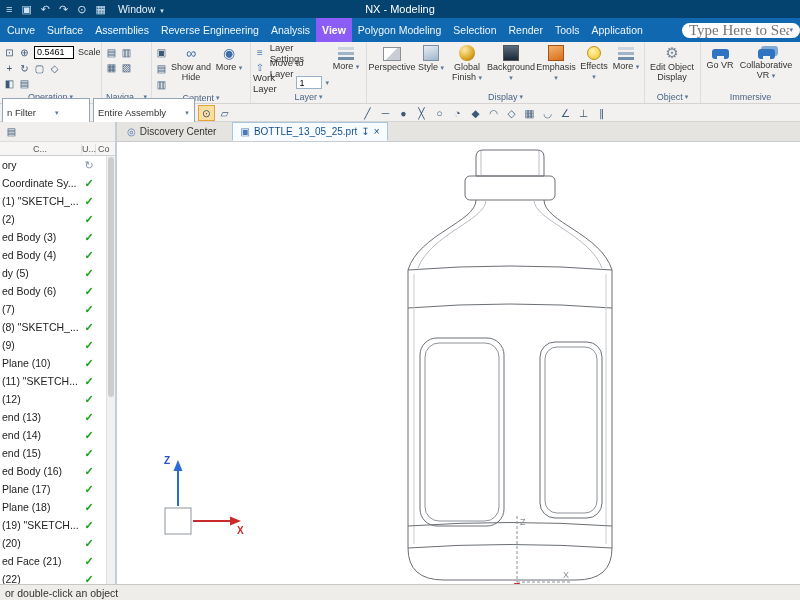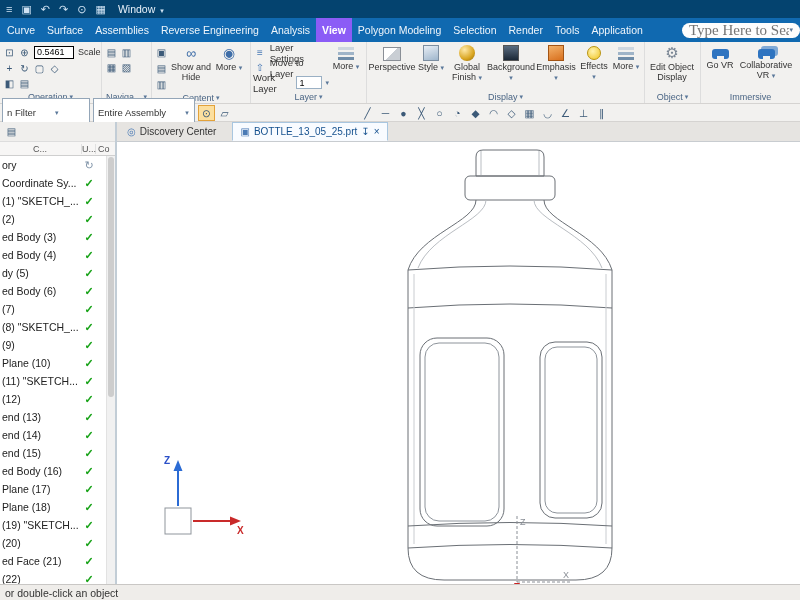--- a/index.html
+++ b/index.html
@@ -89,20 +89,21 @@
 
   
   .statusbar{height:16px;background:#efedea;border-top:1px solid #c9c7c5;display:flex;align-items:center;padding-left:5px;font-size:10.5px;color:#333;flex:0 0 auto}
 </style>
 </head>
 <body>
 
 <div class="app">
 
   <div class="titlebar">
+    <div class="tb-title">NX - Modeling</div>
     <div class="tb-icons">
         <span class="tb-icon"><span>≡</span></span>
         <span class="tb-icon"><span>▣</span></span>
         <span class="tb-icon"><span>↶</span></span>
         <span class="tb-icon"><span>↷</span></span>
         <span class="tb-icon"><span>⊙</span></span>
         <span class="tb-icon"><span>▦</span></span>
       </div>
     <div class="tb-window">
       <span>Window</span>

